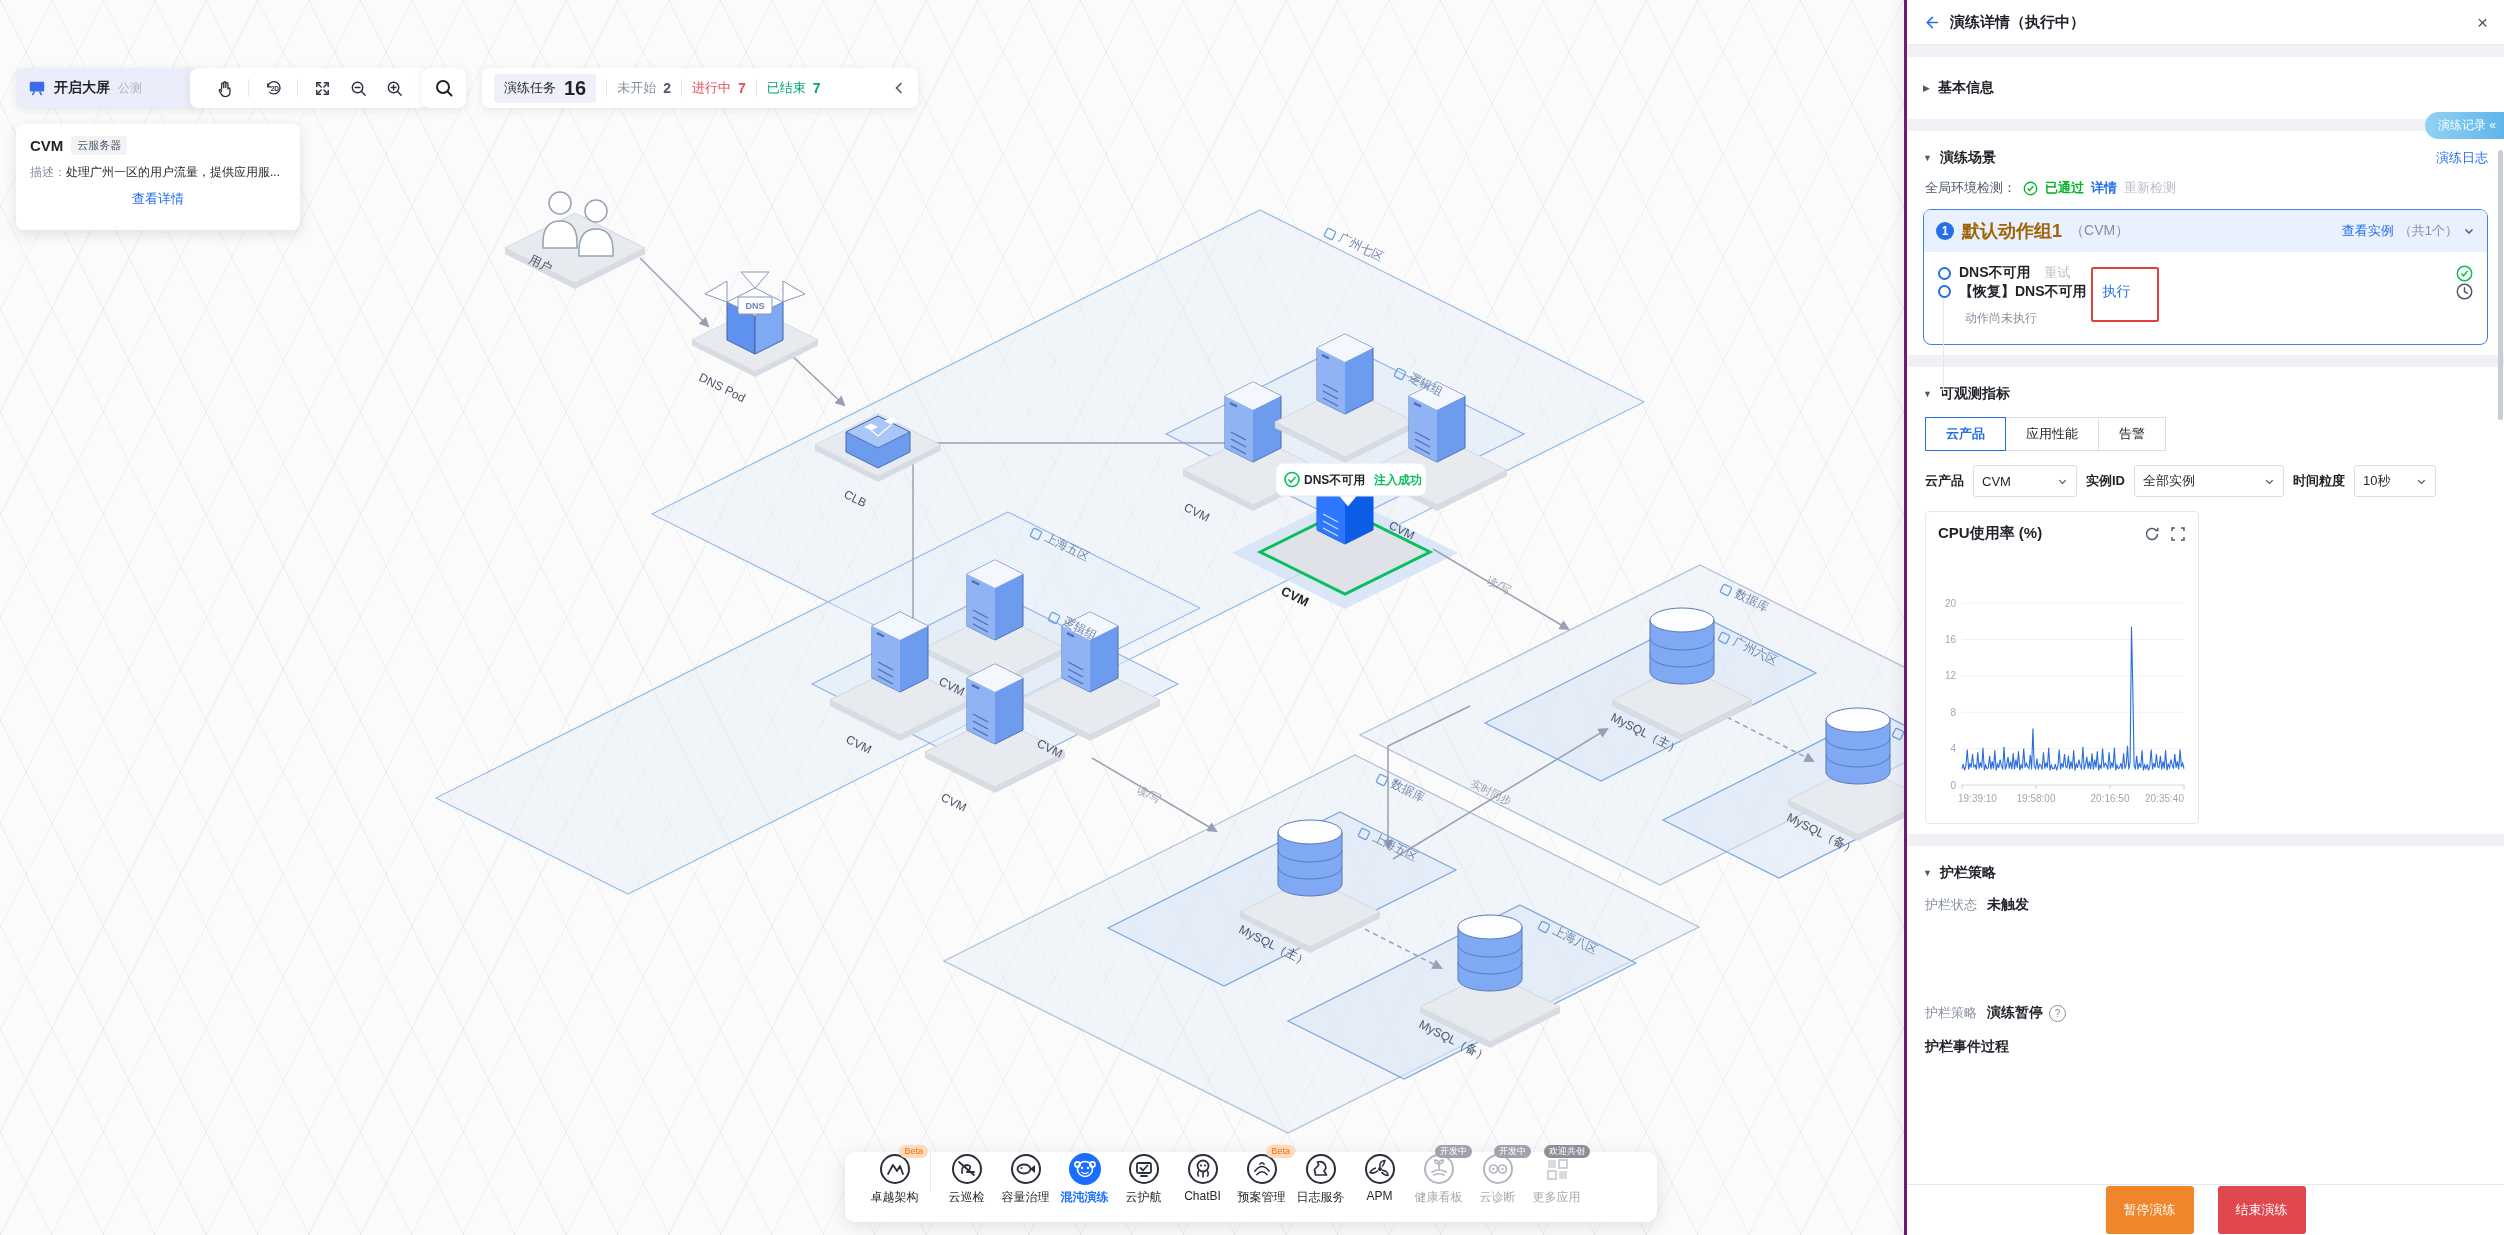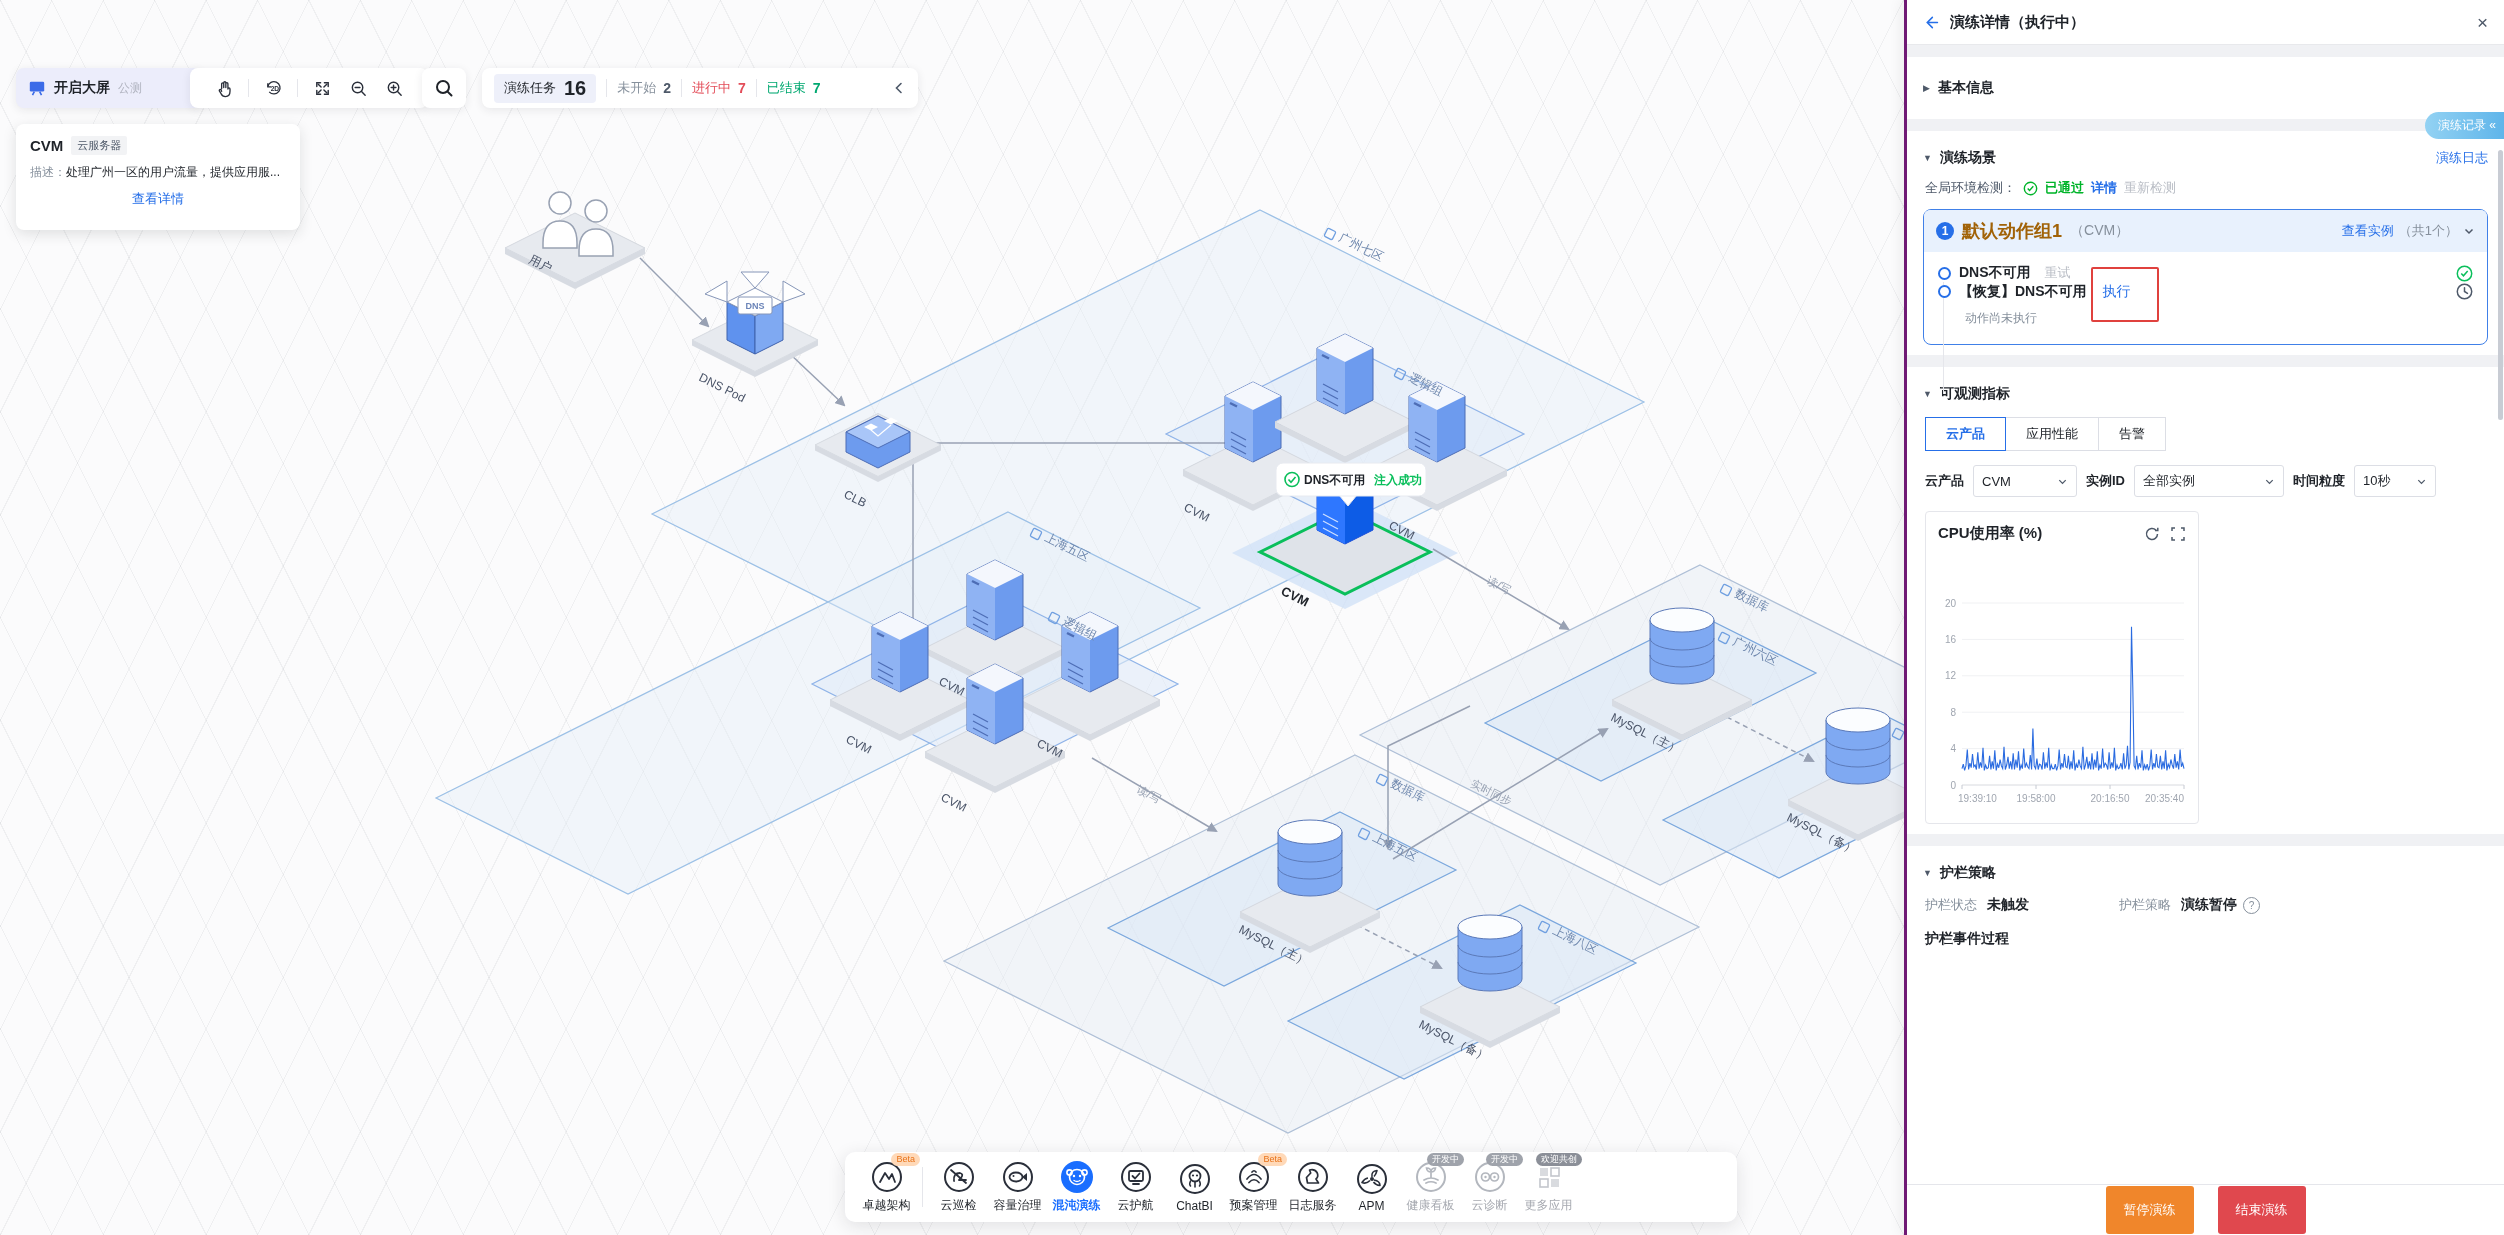--- a/index.html
+++ b/index.html
@@ -38,21 +38,21 @@
   .chev-left{margin-left:auto;cursor:pointer;display:flex;}
   
   .cvm-card{position:absolute;left:16px;top:124px;width:284px;height:106px;background:#fff;border-radius:8px;box-shadow:0 4px 14px rgba(31,35,41,.13);z-index:14;padding:12px 14px;box-sizing:border-box;}
   .cvm-card .row1{display:flex;align-items:center;gap:8px;}
   .cvm-card .name{font-size:15px;font-weight:700;color:#1f2329;}
   .cvm-card .badge{font-size:11px;color:#4e5969;background:#f2f3f5;padding:2px 6px;border-radius:2px;}
   .cvm-card .desc{margin-top:9px;font-size:12px;color:#1f2329;white-space:nowrap;overflow:hidden;}
   .cvm-card .desc .dl{color:#86909c;}
   .cvm-card .link{margin-top:9px;text-align:center;font-size:13px;color:#266fe8;cursor:pointer;}
   
-  .dock{position:absolute;left:845px;top:1152px;width:892px;height:70px;background:#fff;border-radius:10px;box-shadow:0 4px 18px rgba(31,35,41,.12);display:flex;align-items:center;padding:0 12px;box-sizing:border-box;z-index:16;}
+  .dock{position:absolute;left:845px;top:1152px;width:812px;height:70px;background:#fff;border-radius:10px;box-shadow:0 4px 18px rgba(31,35,41,.12);display:flex;padding:0 20px;box-sizing:border-box;z-index:16;}
   .dk-item{position:relative;width:59px;display:flex;flex-direction:column;align-items:center;gap:3px;cursor:pointer;}
   .dk-item .dk-lb{font-size:12px;color:#1f2329;white-space:nowrap;}
   .dk-item.active .dk-lb{color:#1a6eff;font-weight:600;}
   .dk-item.disabled .dk-lb{color:#a6a9b0;}
   .dk-sep{width:1px;height:40px;background:#e5e6eb;margin:0 6px;}
   .bdg{position:absolute;top:-7px;right:-4px;font-size:9px;line-height:13px;padding:0 5px;border-radius:7px;background:#ffd9b8;color:#e8731a;white-space:nowrap;z-index:2;}
   .bdg.gray{background:#9fa3ab;color:#fff;}
   .bdg.dark{background:#8b8f98;color:#fff;}
   
   .panel{position:absolute;left:1904px;top:0;width:600px;height:1235px;background:#fff;border-left:3px solid #701a75;box-shadow:-4px 0 12px rgba(31,35,41,.06);display:flex;flex-direction:column;box-sizing:border-box;}
@@ -92,21 +92,21 @@
   .tab:first-child{margin-left:0;}
   .tab.active{color:#266fe8;border-color:#266fe8;z-index:1;font-weight:600;}
   .filters{display:flex;align-items:center;gap:9px;margin:2px 0 14px 2px;}
   .f-lbl{font-size:13px;font-weight:700;color:#1f2329;white-space:nowrap;}
   .sel{display:flex;align-items:center;justify-content:space-between;border:1px solid #dcdee5;border-radius:3px;height:30px;padding:0 8px;font-size:13px;color:#1f2329;cursor:pointer;background:#fff;}
   .sel.w1{width:86px;} .sel.w2{width:132px;} .sel.w3{width:64px;}
   .chart-card{width:272px;border:1px solid #e5e6eb;border-radius:4px;margin-left:2px;background:#fff;}
   .chart-head{display:flex;align-items:center;padding:12px 12px 0;}
   .chart-title{font-size:15px;font-weight:700;color:#1f2329;}
   .chart-icons{margin-left:auto;display:flex;gap:10px;}
-  .g-rows{display:flex;gap:90px;margin:6px 0 2px 2px;}
+  .g-rows{display:flex;gap:90px;margin:6px 0 2px 2px;flex-direction:column;}
   .g-item{display:flex;align-items:center;gap:10px;font-size:13px;}
   .g-lbl{color:#86909c;}
   .g-val{font-size:14px;font-weight:700;color:#1f2329;display:flex;align-items:center;gap:6px;}
   .g-evt{margin:16px 0 4px 2px;font-size:14px;font-weight:700;color:#1f2329;}
   .help{width:15px;height:15px;border:1px solid #86909c;border-radius:50%;color:#86909c;font-size:10px;display:flex;align-items:center;justify-content:center;font-weight:400;}
   .p-foot{margin-top:auto;border-top:1px solid #e5e6eb;height:50px;min-height:50px;display:flex;align-items:center;justify-content:center;gap:24px;background:#fff;}
   .btn{height:48px;padding:0 18px;border-radius:3px;font-size:13px;color:#fff;display:flex;align-items:center;cursor:pointer;border:none;}
   .btn.orange{background:#f0862b;}
   .btn.red{background:#e0484e;}
   .scroll-thumb{position:absolute;right:1px;top:150px;width:5px;height:270px;background:#c8ccd4;border-radius:3px;}

